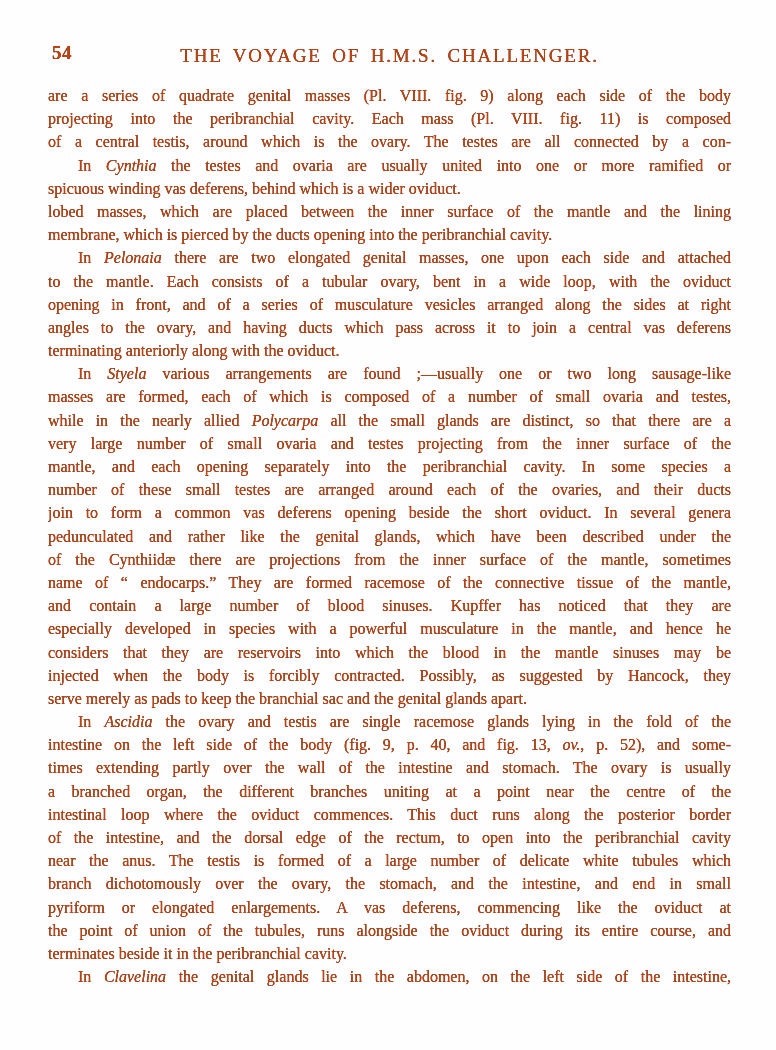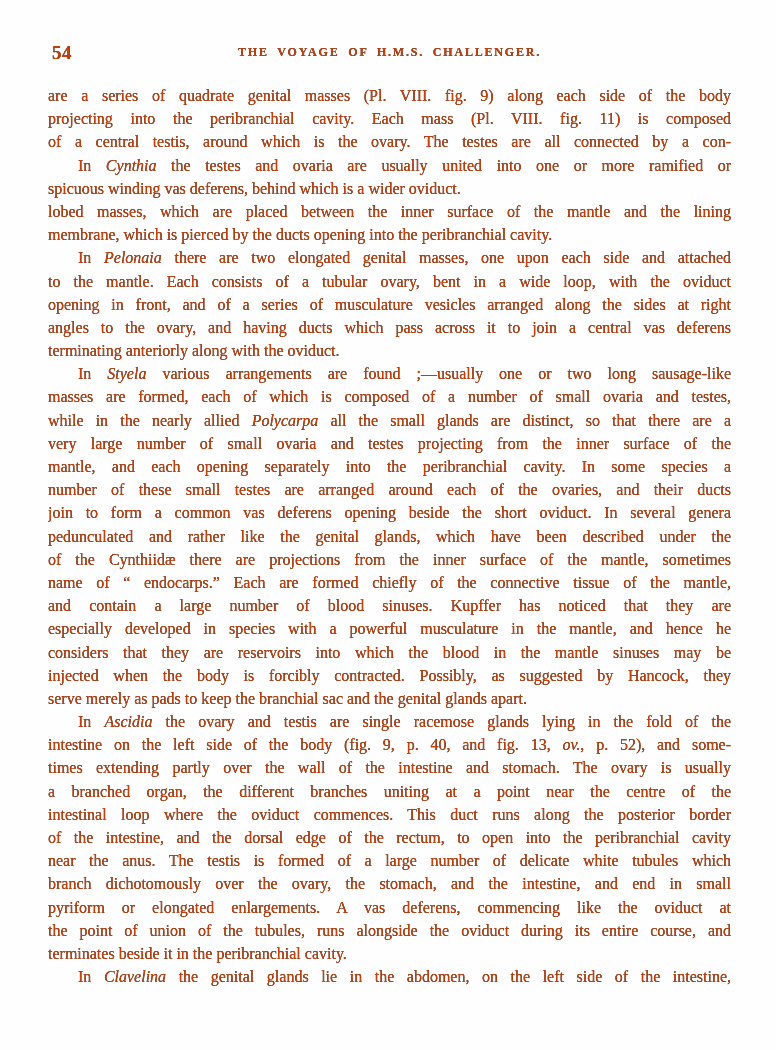--- a/index.html
+++ b/index.html
@@ -24,22 +24,22 @@
     position: absolute;
     left: 4px; top: 0px;
     font-size: 19px;
     font-weight: 700;
     letter-spacing: 0.5px;
     text-shadow: 0 0 0.4px #222;
   }
   .running-title {
     text-align: center;
     padding-top: 3px;
-    font-size: 12px;
-    font-weight: 700;
+    font-size: 19px;
+    font-weight: 400;
     letter-spacing: 1.8px;
     word-spacing: 4px;
     text-shadow: 0 0 0.4px #222;
   }
   .text-block {
     position: absolute;
     top: 84px; left: 48px;
     width: 683px;
   }
   .line {
@@ -78,21 +78,21 @@
       <div class="line flush"><span>terminating anteriorly along with the oviduct.</span></div>
       <div class="line indent"><span>In </span><i>Styela</i><span> various arrangements are found ;—usually one or two long sausage-like</span></div>
       <div class="line"><span>masses are formed, each of which is composed of a number of small ovaria and testes,</span></div>
       <div class="line"><span>while in the nearly allied </span><i>Polycarpa</i><span> all the small glands are distinct, so that there are a</span></div>
       <div class="line"><span>very large number of small ovaria and testes projecting from the inner surface of the</span></div>
       <div class="line"><span>mantle, and each opening separately into the peribranchial cavity. In some species a</span></div>
       <div class="line"><span>number of these small testes are arranged around each of the ovaries, and their ducts</span></div>
       <div class="line"><span>join to form a common vas deferens opening beside the short oviduct. In several genera</span></div>
       <div class="line"><span>pedunculated and rather like the genital glands, which have been described under the</span></div>
       <div class="line"><span>of the Cynthiidæ there are projections from the inner surface of the mantle, sometimes</span></div>
-      <div class="line"><span>name of “ endocarps.” Each are formed chiefly of the connective tissue of the mantle,</span></div>
+      <div class="line"><span>name of “ endocarps.” They are formed racemose of the connective tissue of the mantle,</span></div>
       <div class="line"><span>and contain a large number of blood sinuses. Kupffer has noticed that they are</span></div>
       <div class="line"><span>especially developed in species with a powerful musculature in the mantle, and hence he</span></div>
       <div class="line"><span>considers that they are reservoirs into which the blood in the mantle sinuses may be</span></div>
       <div class="line"><span>injected when the body is forcibly contracted. Possibly, as suggested by Hancock, they</span></div>
       <div class="line flush"><span>serve merely as pads to keep the branchial sac and the genital glands apart.</span></div>
       <div class="line indent"><span>In </span><i>Ascidia</i><span> the ovary and testis are single racemose glands lying in the fold of the</span></div>
       <div class="line"><span>intestine on the left side of the body (fig. 9, p. 40, and fig. 13, </span><i>ov.</i><span>, p. 52), and some-</span></div>
       <div class="line"><span>times extending partly over the wall of the intestine and stomach. The ovary is usually</span></div>
       <div class="line"><span>a branched organ, the different branches uniting at a point near the centre of the</span></div>
       <div class="line"><span>intestinal loop where the oviduct commences. This duct runs along the posterior border</span></div>

